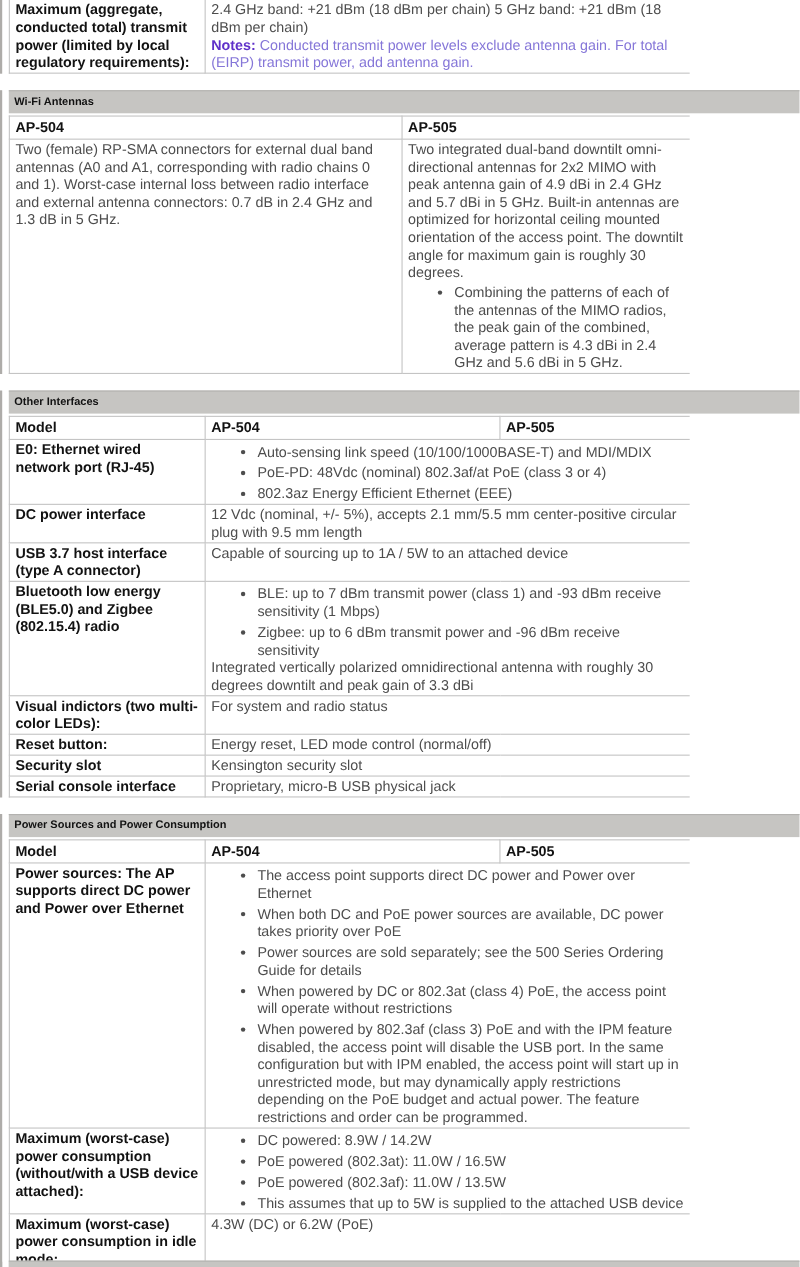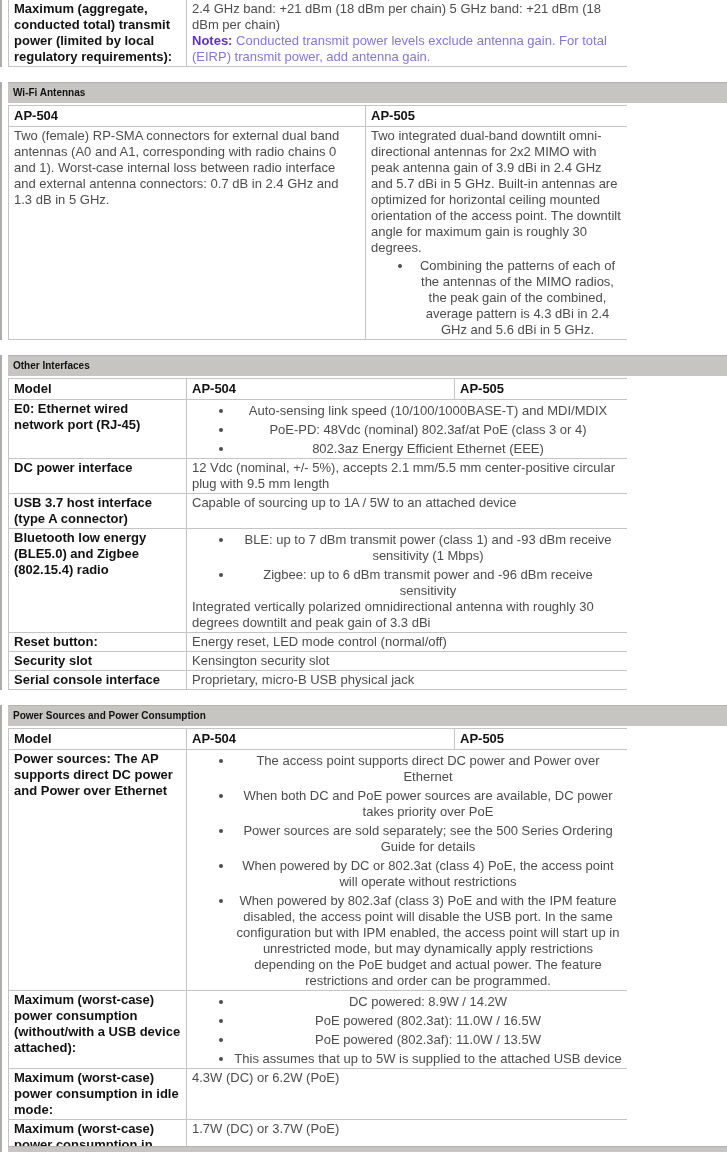--- a/index.html
+++ b/index.html
@@ -24,21 +24,21 @@
   }
   table.spec { border-collapse: collapse; width: 619px; table-layout: fixed; }
   .spec th, .spec td {
     border: 1px solid #c4c4c4;
     padding: 1px 5px; vertical-align: top; text-align: left;
   }
   .spec th { padding: 2px 5px; font-weight: 700; color: #121212; }
   .spec th:last-child, .spec td:last-child { border-right: none; }
   .spec td.label { font-weight: 700; color: #121212; }
   table.first tr:first-child td { border-top: none; }
-  ul.bullets { margin: 2px 0 0 0; padding-left: 42px; list-style: disc outside; text-align: center; }
+  ul.bullets { margin: 2px 0 0 0; padding-left: 42px; list-style: disc outside; }
   ul.bullets li { margin: 0 0 3px 0; }
   ul.bullets li:last-child { margin-bottom: 0; }
   .mt { margin-top: 13px; }
   .after { }
   .notes-label { color: #5f30c9; font-weight: 700; }
   .notes-text { color: #8576d8; }
   .bottom-sliver { position: absolute; bottom: 0; left: 8px; right: 0; height: 6px;
     background: #c6c5c2; border-top: 1px solid #b3b2af; }
   .bottom-sliver::before {
     content: ""; position: absolute; left: -8px; top: 0; bottom: 0;
@@ -79,21 +79,21 @@
           <col>
         </colgroup>
       <tbody>
           <tr>
         <th>AP-504</th>
         <th>AP-505</th>
       </tr>
       <tr>
         <td>Two (female) RP-SMA connectors for external dual band antennas (A0 and A1, corresponding with radio chains 0 and 1). Worst-case internal loss between radio interface and external antenna connectors: 0.7 dB in 2.4 GHz and 1.3 dB in 5 GHz.</td>
         <td>
-          <div>Two integrated dual-band downtilt omni-directional antennas for 2x2 MIMO with peak antenna gain of 3.9 dBi in 2.4 GHz and 5.7 dBi in 5 GHz. Built-in antennas are optimized for horizontal ceiling mounted orientation of the access point. The downtilt angle for maximum gain is roughly 30 degrees.</div>
+          <div>Two integrated dual-band downtilt omni-directional antennas for 2x2 MIMO with peak antenna gain of 4.9 dBi in 2.4 GHz and 5.7 dBi in 5 GHz. Built-in antennas are optimized for horizontal ceiling mounted orientation of the access point. The downtilt angle for maximum gain is roughly 30 degrees.</div>
           <ul class="bullets mt">
                 <li>Combining the patterns of each of the antennas of the MIMO radios, the peak gain of the combined, average pattern is 4.3 dBi in 2.4 GHz and 5.6 dBi in 5 GHz.</li>
               </ul>
         </td>
       </tr>
     </tbody>
       </table>
   </section>
 
   <section class="block">
@@ -130,20 +130,24 @@
       </tr>
       <tr>
         <td class="label">Bluetooth low energy (BLE5.0) and Zigbee (802.15.4) radio</td>
         <td colspan="2">
           <ul class="bullets">
                 <li>BLE: up to 7 dBm transmit power (class 1) and -93 dBm receive sensitivity (1 Mbps)</li>
                 <li>Zigbee: up to 6 dBm transmit power and -96 dBm receive sensitivity</li>
               </ul>
           <div class="after">Integrated vertically polarized omnidirectional antenna with roughly 30 degrees downtilt and peak gain of 3.3 dBi</div>
         </td>
+      </tr>
+      <tr>
+        <td class="label">Visual indictors (two multi-color LEDs):</td>
+        <td colspan="2">For system and radio status</td>
       </tr>
       <tr>
         <td class="label">Reset button:</td>
         <td colspan="2">Energy reset, LED mode control (normal/off)</td>
       </tr>
       <tr>
         <td class="label">Security slot</td>
         <td colspan="2">Kensington security slot</td>
       </tr>
       <tr>

